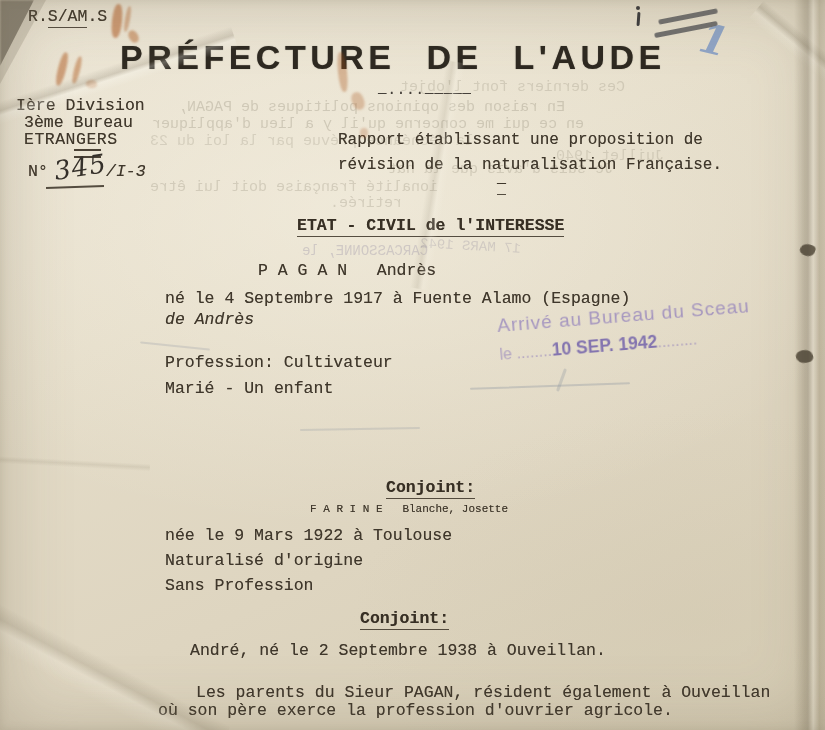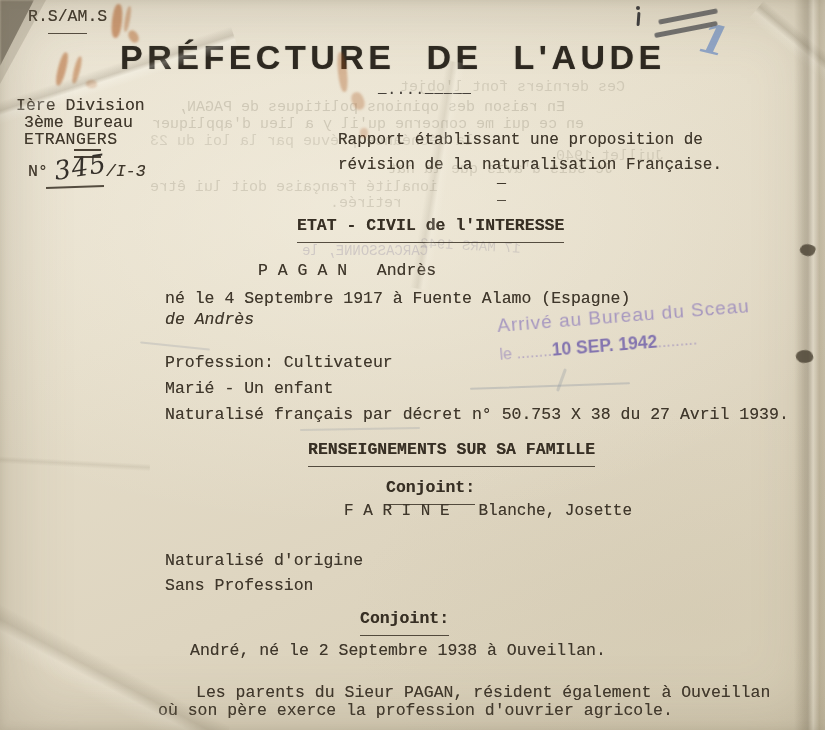--- a/index.html
+++ b/index.html
@@ -7,21 +7,21 @@
     font-family:"Liberation Sans",sans-serif;}
   .paper{position:absolute;inset:0;
     background:
       radial-gradient(ellipse 900px 520px at 42% 28%, rgba(252,248,236,.45), transparent 62%),
       radial-gradient(ellipse 500px 300px at 85% 85%, rgba(210,200,176,.5), transparent 70%),
       linear-gradient(155deg,#eae3d2 0%,#e4dcc8 35%,#ded5c0 65%,#d6cdb5 100%);}
   .t{position:absolute;font-family:"Liberation Mono","DejaVu Sans Mono",monospace;
      font-size:16.5px;color:#3f372b;white-space:pre;line-height:1.1;
      text-shadow:0 0 .6px rgba(63,55,43,.55);}
   .bold{font-weight:bold;color:#372f24;}
-  .u{border-bottom:1.6px solid rgba(58,49,38,.85);padding-bottom:7px;}
+  .u{border-bottom:1.6px solid rgba(58,49,38,.85);padding-bottom:1px;}
   .title{position:absolute;font-family:"Liberation Sans",sans-serif;font-weight:700;
      font-size:34px;letter-spacing:4.5px;word-spacing:17px;color:#2e2921;
      text-shadow:0 0 1px rgba(46,41,33,.5);white-space:pre;}
   .bleed{position:absolute;font-family:"Liberation Mono","DejaVu Sans Mono",monospace;
      color:#8d8673;transform:scaleX(-1);white-space:pre;font-size:15px;}
   .stamp{position:absolute;color:#8d7cbb;font-family:"Liberation Sans",sans-serif;}
   .stain{position:absolute;filter:blur(1.2px);border-radius:45%;}
   .pencil{position:absolute;border-radius:2px;}
   .crease{position:absolute;pointer-events:none;}
   .vignette{position:absolute;inset:0;pointer-events:none;
@@ -63,30 +63,29 @@
     <div class="t" style="left:338px;top:132px;font-size:16px;">Rapport établissant une proposition de</div>
     <div class="t" style="left:338px;top:157px;font-size:16px;">révision de la naturalisation Française.</div>
     <div class="t u" style="left:497px;top:176px;font-size:15px;">—</div>
 
     <div class="t bold u" style="left:297px;top:217px;">ETAT - CIVIL de l'INTERESSE</div>
     <div class="t" style="left:258px;top:262px;">P A G A N   Andrès</div>
     <div class="t" style="left:165px;top:290px;">né le 4 Septembre 1917 à Fuente Alamo (Espagne)</div>
     <div class="t" style="left:165px;top:311px;font-style:italic;">de Andrès</div>
     <div class="t" style="left:165px;top:380px;">Marié - Un enfant</div>
     <div class="t" style="left:165px;top:354px;">Profession: Cultivateur</div>
-    <div class="t" style="left:165px;top:406px;">Naturalisé français par décret n° 50.753 X 38 du 27 Avril 1939.</div>
 
     <div class="stamp" style="left:498px;top:305px;transform:rotate(-4.5deg);">
       <div style="font-size:19px;letter-spacing:1px;color:rgba(141,124,187,.72);filter:blur(.3px);">Arrivé au Bureau du Sceau</div>
       <div style="margin-top:7px;font-size:16px;color:rgba(141,124,187,.6);filter:blur(.3px);white-space:pre;"><span>le ........</span><span style="font-weight:bold;font-size:17.5px;color:rgba(114,97,170,.85);">10 SEP. 1942</span><span>.........</span></div>
     </div>
 
-    <div class="t bold u" style="left:308px;top:441px;">RENSEIGNEMENTS SUR SA FAMILLE</div>
     <div class="t bold u" style="left:386px;top:479px;">Conjoint:</div>
-    <div class="t" style="left:344px;top:503px;font-size:16px;">F A R I N E   Blanche, Josette</div>
+    <div class="t" style="left:310px;top:503px;font-size:11px;">F A R I N E   Blanche, Josette</div>
+    <div class="t" style="left:165px;top:527px;">née le 9 Mars 1922 à Toulouse</div>
     <div class="t" style="left:165px;top:552px;">Naturalisé d'origine</div>
     <div class="t" style="left:165px;top:577px;">Sans Profession</div>
     <div class="t bold u" style="left:360px;top:610px;">Conjoint:</div>
     <div class="t" style="left:190px;top:642px;">André, né le 2 Septembre 1938 à Ouveillan.</div>
     <div class="t" style="left:196px;top:684px;">Les parents du Sieur PAGAN, résident également à Ouveillan</div>
     <div class="t" style="left:158px;top:702px;">où son père exerce la profession d'ouvrier agricole.</div>
 
     <div class="stain" style="left:112px;top:4px;width:10px;height:34px;background:rgba(176,90,32,.55);transform:rotate(6deg);"></div>
     <div class="stain" style="left:125px;top:6px;width:5px;height:26px;background:rgba(176,90,32,.4);transform:rotate(10deg);"></div>
     <div class="stain" style="left:129px;top:30px;width:9px;height:13px;background:rgba(176,90,32,.45);transform:rotate(-30deg);"></div>

